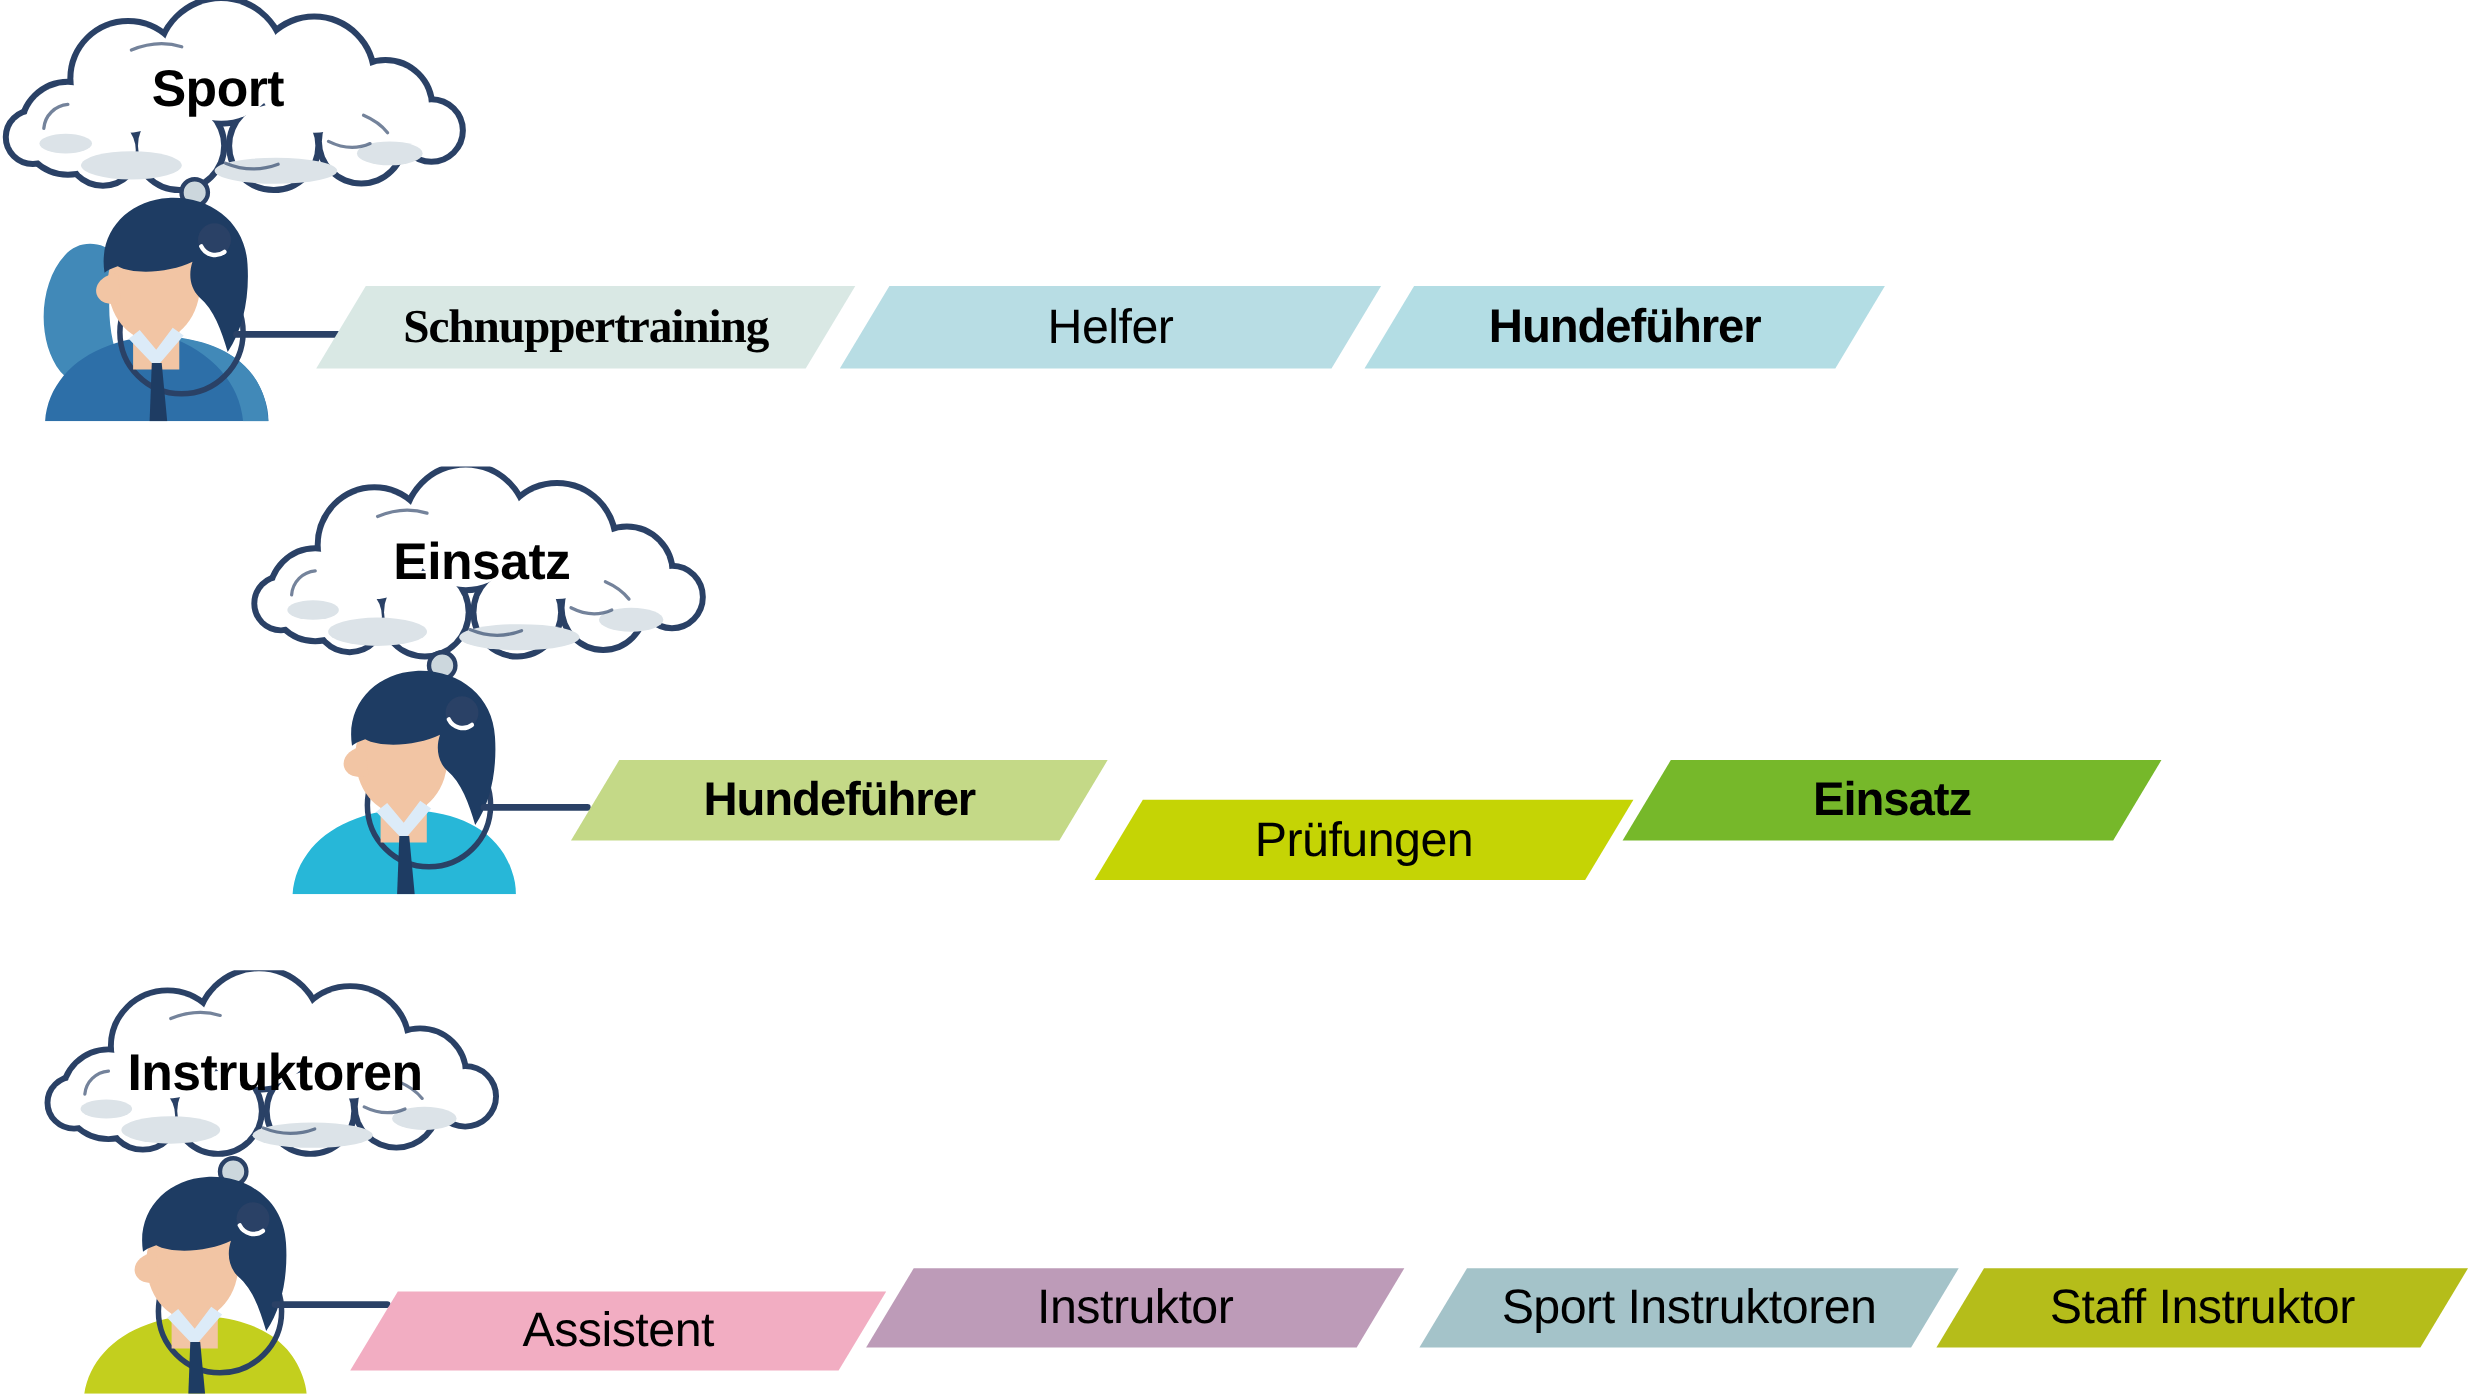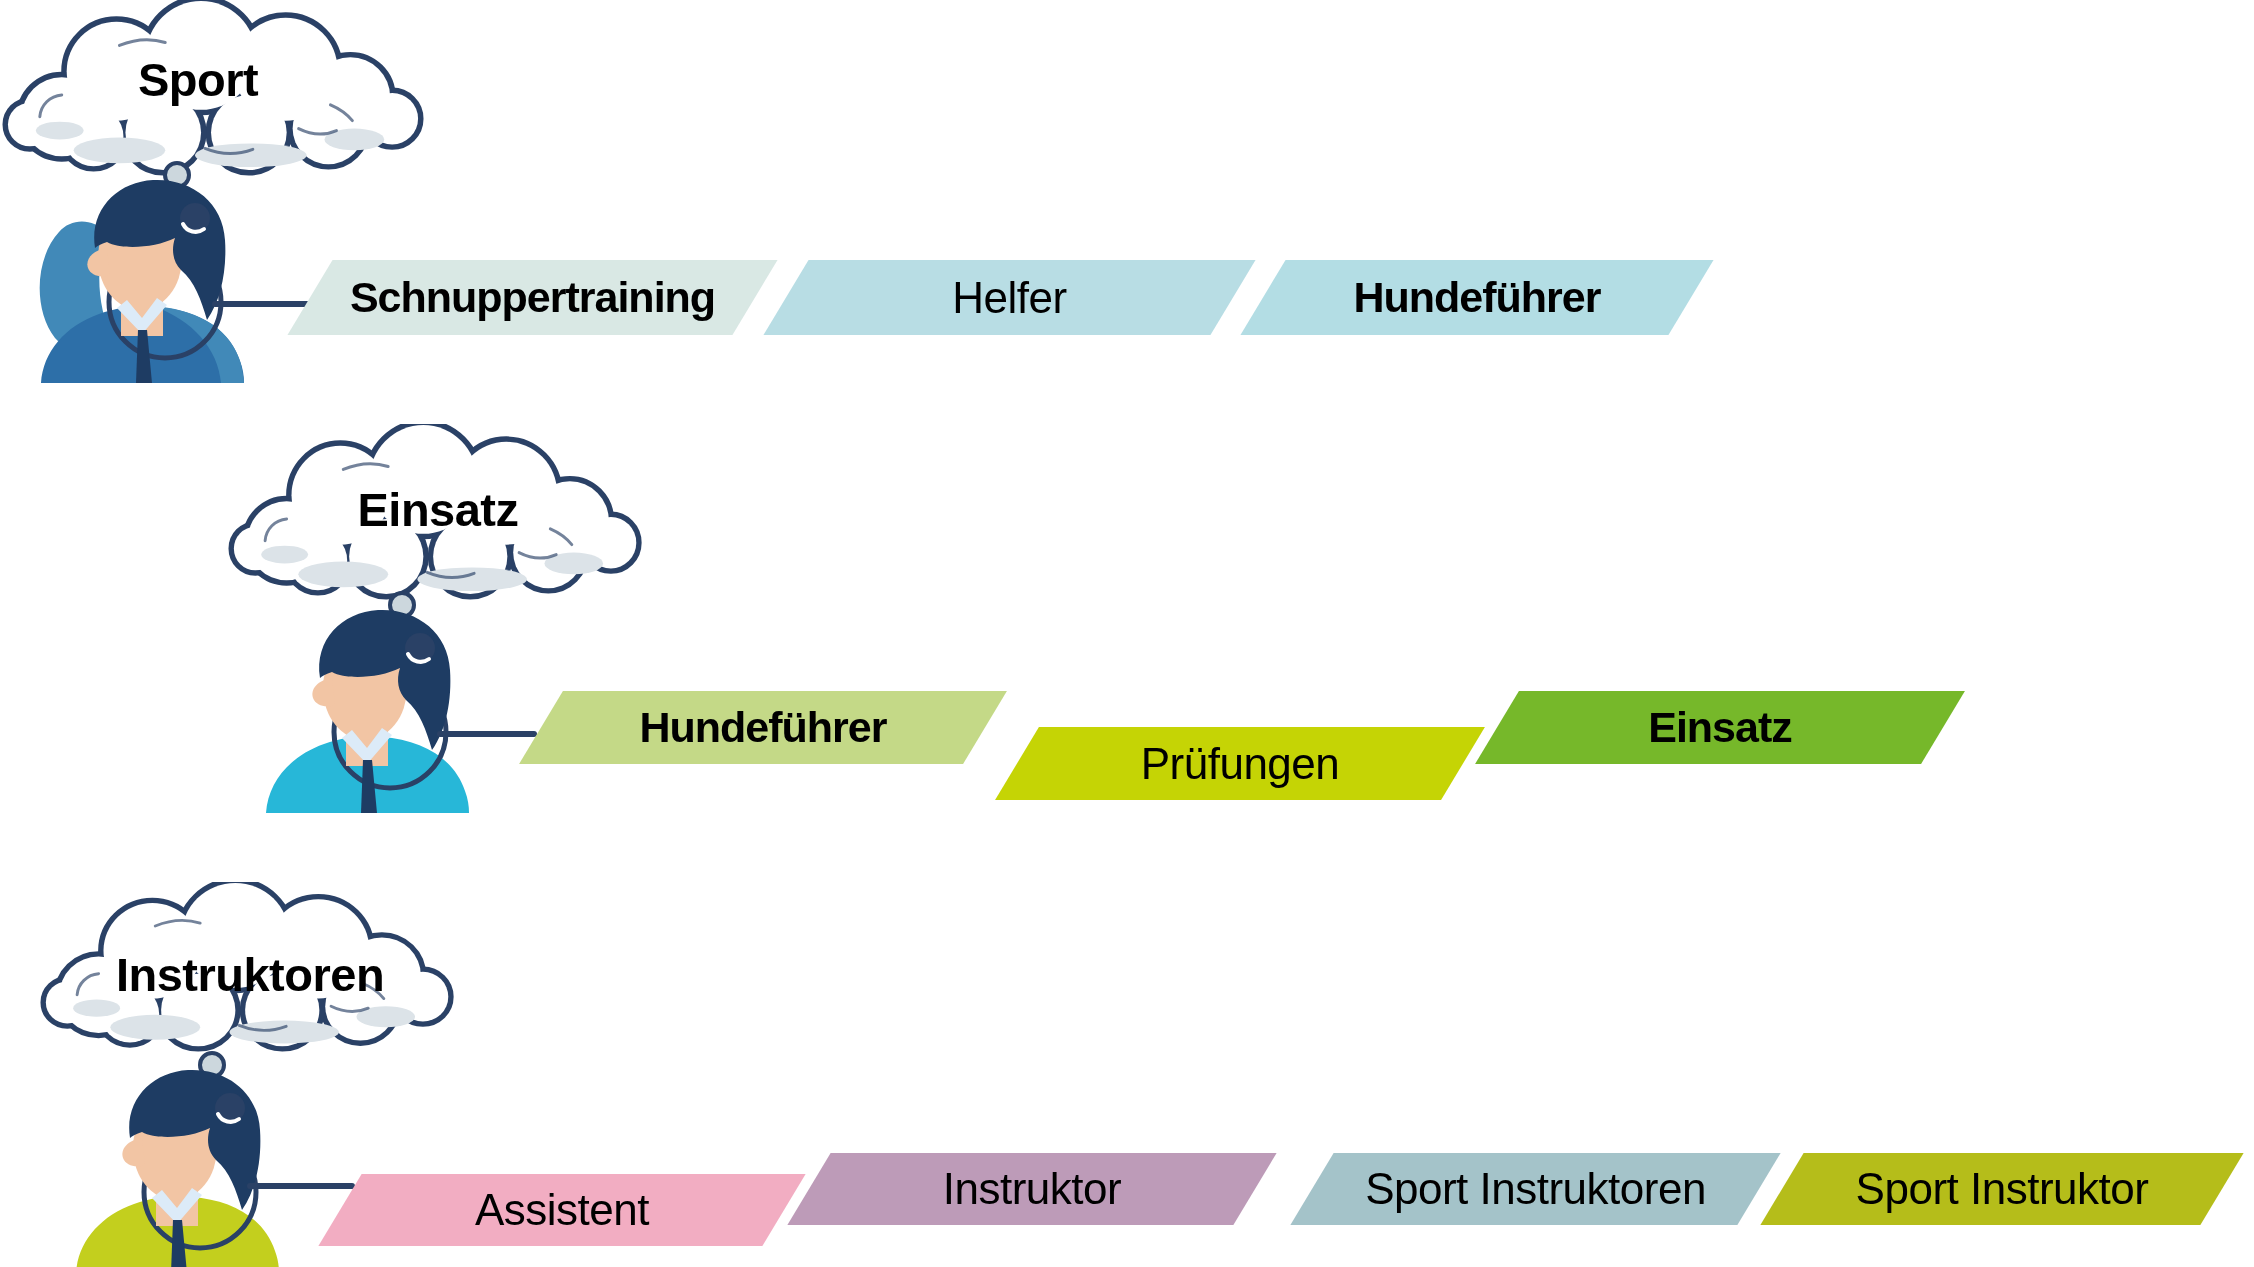--- a/index.html
+++ b/index.html
@@ -42,21 +42,21 @@
     position:absolute; display:flex; align-items:center; justify-content:center;
     font-size:44px; letter-spacing:-0.5px;
   }
   .banner::before{
     content:""; position:absolute; inset:0; background:var(--bg,#ccc);
     transform:skewX(-31deg);
   }
   .banner span{position:relative; z-index:1; white-space:nowrap;}
   .banner.bold{font-weight:700; font-size:43px; letter-spacing:-1px;}
   .row1 .banner{top:260px; height:75px;}
-  .row1 .b1{left:310px; width:445px;}
+  .row1 .b1{left:310px; width:445px;font-family:Liberation Serif, serif;}
   .row1 .b2{left:786px; width:447px;}
   .row1 .b3{left:1263px; width:428px;}
   .row2 .banner{top:691px; height:73px;}
   .row2 .b1{left:541px; width:444px;}
   .row2 .b2{left:1017px; width:446px;margin-top:36px;}
   .row2 .b3{left:1497px; width:446px;}
   .row3 .banner{top:1153px; height:72px;}
   .row3 .b1{left:340px; width:444px;margin-top:21px;}
   .row3 .b2{left:809px; width:446px;}
   .row3 .b3{left:1312px; width:447px;}
@@ -194,17 +194,17 @@
     <div class="banner b1" style="--bg: #f2adc2;">
       <span>Assistent</span>
     </div>
     <div class="banner b2" style="--bg: #bd9bb8;">
       <span>Instruktor</span>
     </div>
     <div class="banner b3" style="--bg: #a4c3c9;">
       <span>Sport Instruktoren</span>
     </div>
     <div class="banner b4" style="--bg: #b5bd1a;">
-      <span>Sport Instruktor</span>
+      <span>Staff Instruktor</span>
     </div>
   </section>
 
 </div>
 
 </body></html>

